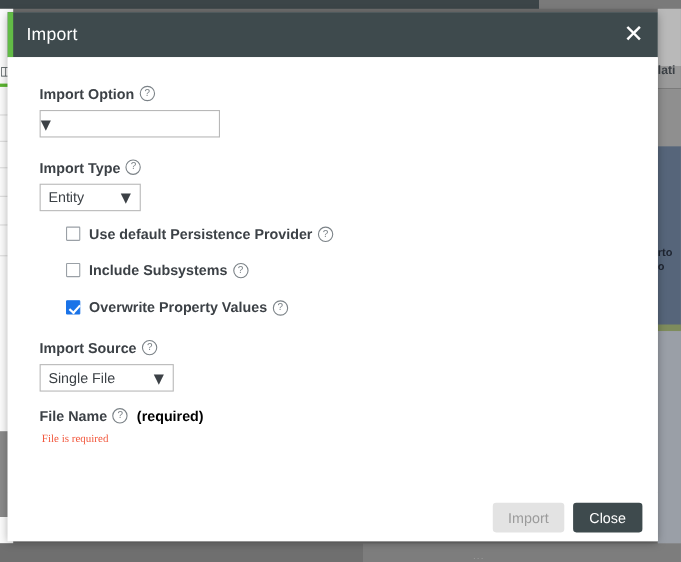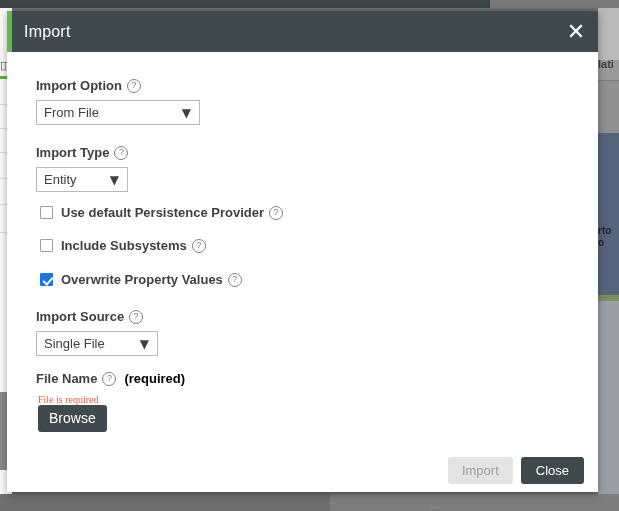--- a/index.html
+++ b/index.html
@@ -208,21 +208,21 @@
     height: 396px;
     padding: 0;
     background: #ffffff;
   }
 
   .field-label {
     font-size: 13px;
     font-weight: bold;
     color: #3c4146;
     display: flex;
-    align-items: flex-end;
+    align-items: flex-start;
     gap: 5px;
   }
   .req-note {
     font-weight: bold;
     color: #000000;
     font-size: 13px;
     margin-left: 3px;
   }
 
   .help-icon {
@@ -262,20 +262,21 @@
     color: #3c4146;
     padding-right: 8px;
     line-height: 1;
     font-family: "DejaVu Sans", sans-serif;
   }
 
   .cb-row {
     display: flex;
     align-items: center;
     gap: 8px;
+    margin-left: 20px;
   }
   .cb {
     width: 13px;
     height: 13px;
     border: 1px solid #9aa0a6;
     background: #ffffff;
     box-sizing: border-box;
     border-radius: 1px;
     cursor: pointer;
     flex: 0 0 auto;
@@ -419,21 +420,20 @@
       <div class="modal-close">✕</div>
     </div>
 
     <div class="modal-body">
 
       <div class="abs field-label" style="left:29px; top:26px;">
         <span>Import Option</span>
         <span class="help-icon">?</span>
       </div>
       <div class="abs select-box" style="left:29px; top:48px; width:164px;">
-        <span class="select-value">From File</span>
         <span class="select-arrow">▼</span>
       </div>
 
       <div class="abs field-label" style="left:29px; top:93px;">
         <span>Import Type</span>
         <span class="help-icon">?</span>
       </div>
       <div class="abs select-box" style="left:29px; top:115px; width:92px;">
         <span class="select-value">Entity</span>
         <span class="select-arrow">▼</span>
@@ -471,21 +471,20 @@
         <span class="select-value">Single File</span>
         <span class="select-arrow">▼</span>
       </div>
 
       <div class="abs field-label" style="left:29px; top:319px;">
         <span>File Name</span>
         <span class="help-icon">?</span>
         <span class="req-note">(required)</span>
       </div>
       <div class="abs error-text" style="left:31px; top:342px;">File is required</div>
-      <button class="abs btn-dark btn-browse" style="left:31px; top:353px;">Browse</button>
 
     </div>
 
     <div class="modal-footer">
       <button class="btn-import">Import</button>
       <button class="btn-close">Close</button>
     </div>
 
   </div>
 

